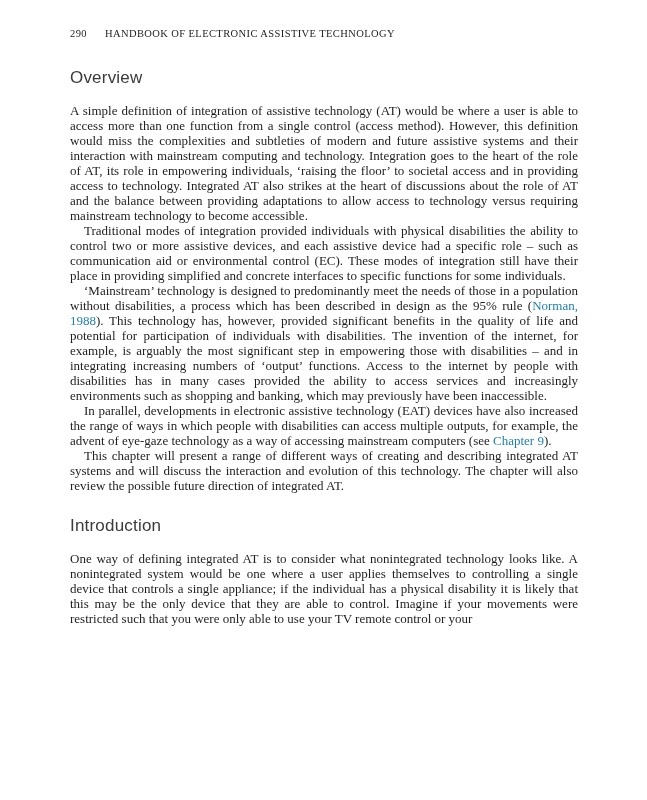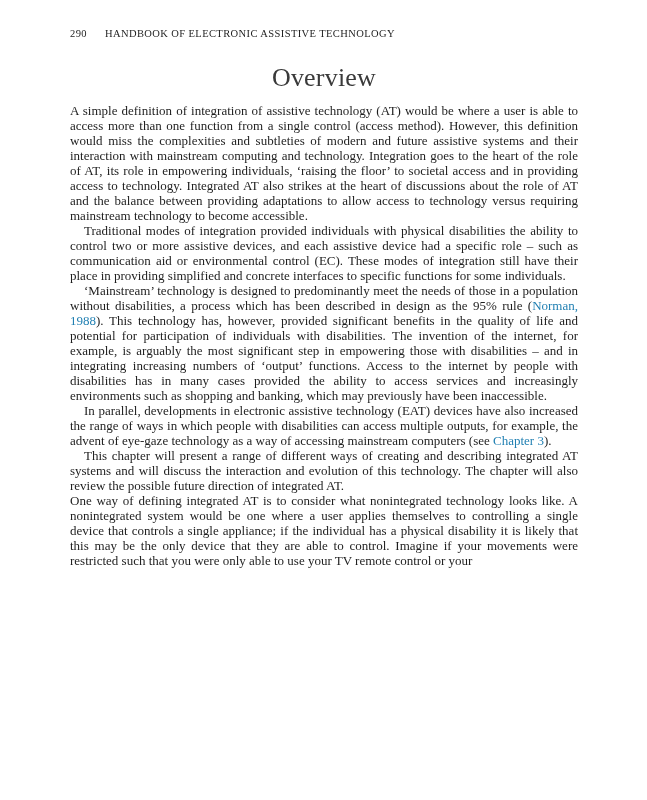--- a/index.html
+++ b/index.html
@@ -21,28 +21,27 @@
     font-size: 10.5px;
     letter-spacing: 0.4px;
     color: #1e1e1e;
     margin: 0 0 18px 0;
     white-space: nowrap;
   }
   .running-head .page-num {
     margin-right: 18px;
   }
   h1.section-heading {
-    font-family: Liberation Serif, serif;
+    font-family: Liberation Sans, sans-serif;
     font-weight: normal;
-    font-size: 26px;
+    font-size: 17px;
     line-height: 26px;
     color: #3a3a3a;
     margin: 26px 0 12px 0;
     letter-spacing: 0.2px;
-    text-align: center;
   }
   h1.section-heading.second {
     margin-top: 20px;
   }
   .body-copy p {
     font-family: "Liberation Serif", serif;
     font-size: 13px;
     line-height: 15px;
     color: #1e1e1e;
     text-align: justify;
@@ -72,23 +71,24 @@
 
   <h1 class="section-heading">Overview</h1>
 
   <div class="body-copy">
     <p><span>A simple definition of integration of assistive technology (AT) would be where a user is able to access more than one function from a single control (access method). However, this definition would miss the complexities and subtleties of modern and future assistive systems and their interaction with mainstream computing and technology. Integration goes to the heart of the role of AT, its role in empowering individuals, ‘raising the floor’ to societal access and in providing access to technology. Integrated AT also strikes at the heart of discussions about the role of AT and the balance between providing adaptations to allow access to technology versus requiring mainstream technology to become accessible.</span></p>
 
     <p class="indent"><span>Traditional modes of integration provided individuals with physical disabilities the ability to control two or more assistive devices, and each assistive device had a specific role – such as communication aid or environmental control (EC). These modes of integration still have their place in providing simplified and concrete interfaces to specific functions for some individuals.</span></p>
 
     <p class="indent"><span>‘Mainstream’ technology is designed to predominantly meet the needs of those in a population without disabilities, a process which has been described in design as the 95% rule (</span><a class="text-link">Norman, 1988</a><span>). This technology has, however, provided significant benefits in the quality of life and potential for participation of individuals with disabilities. The invention of the internet, for example, is arguably the most significant step in empowering those with disabilities – and in integrating increasing numbers of ‘output’ functions. Access to the internet by people with disabilities has in many cases provided the ability to access services and increasingly environments such as shopping and banking, which may previously have been inaccessible.</span></p>
 
-    <p class="indent"><span>In parallel, developments in electronic assistive technology (EAT) devices have also increased the range of ways in which people with disabilities can access multiple outputs, for example, the advent of eye-gaze technology as a way of accessing mainstream computers (see </span><a class="text-link">Chapter 3</a><span>).</span></p>
+    <p class="indent"><span>In parallel, developments in electronic assistive technology (EAT) devices have also increased the range of ways in which people with disabilities can access multiple outputs, for example, the advent of eye-gaze technology as a way of accessing mainstream computers (see </span><a class="text-link">Chapter 9</a><span>).</span></p>
 
     <p class="indent"><span>This chapter will present a range of different ways of creating and describing integrated AT systems and will discuss the interaction and evolution of this technology. The chapter will also review the possible future direction of integrated AT.</span></p>
   </div>
 
+  <h1 class="section-heading second">Introduction</h1>
 
   <div class="body-copy">
     <p><span>One way of defining integrated AT is to consider what nonintegrated technology looks like. A nonintegrated system would be one where a user applies themselves to controlling a single device that controls a single appliance; if the individual has a physical disability it is likely that this may be the only device that they are able to control. Imagine if your movements were restricted such that you were only able to use your TV remote control </span><span class="em">or</span><span> your</span></p>
   </div>
 
 </div>
 
 </body></html>

